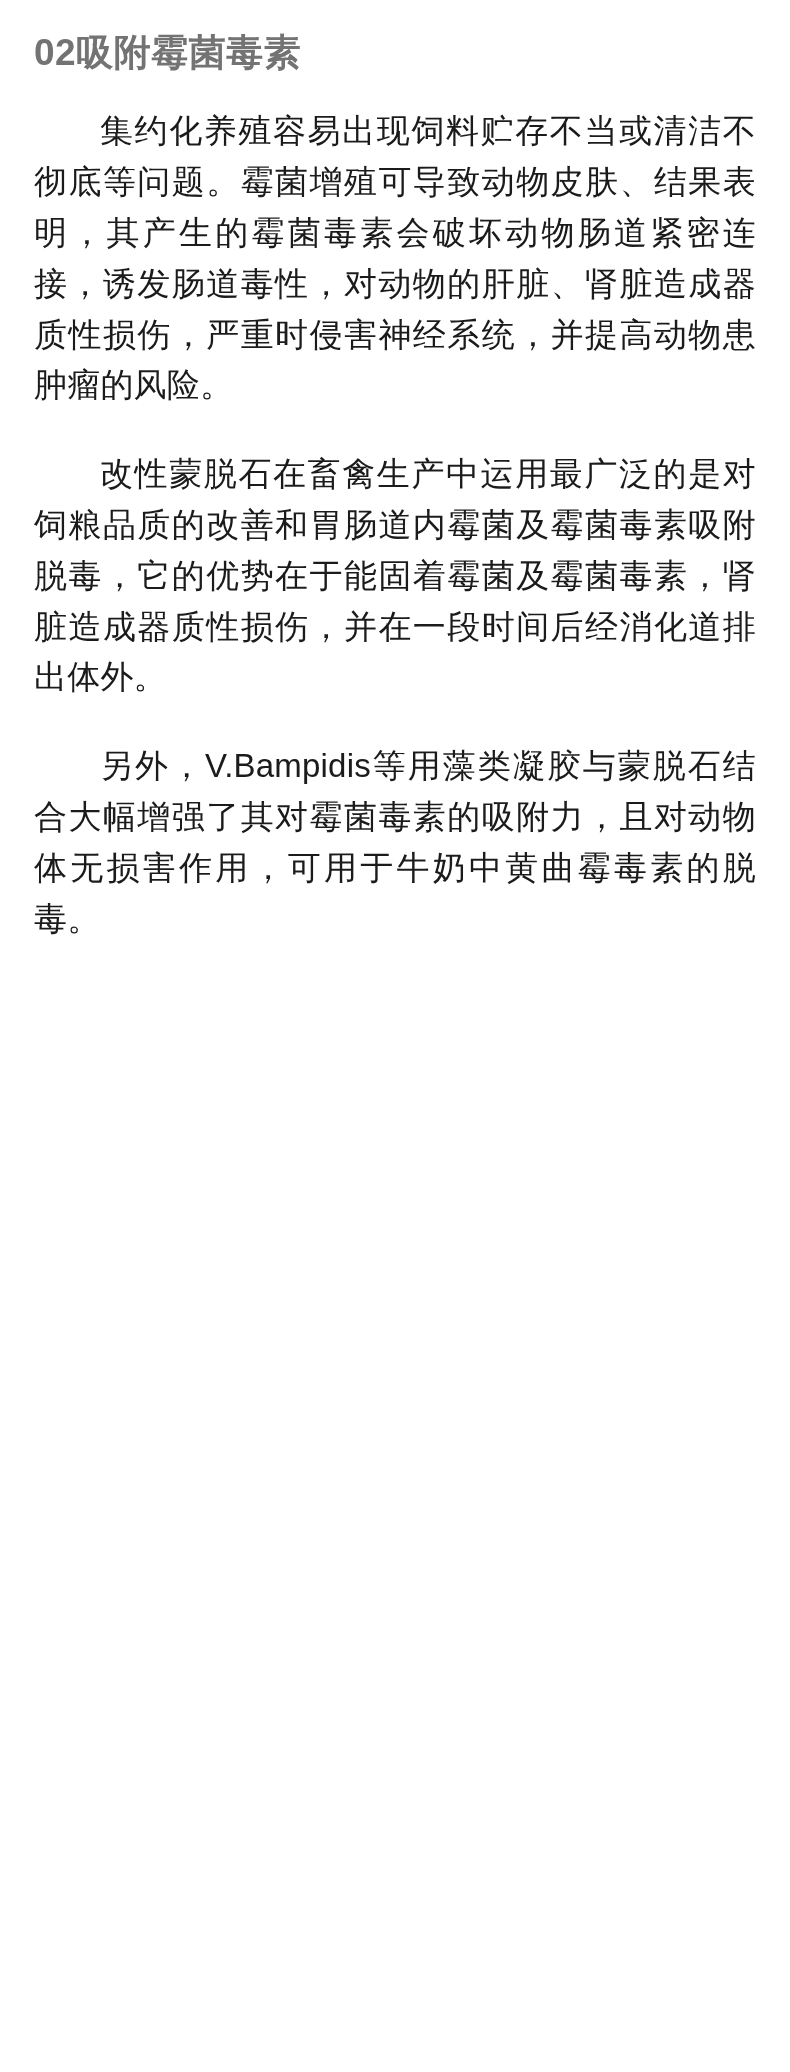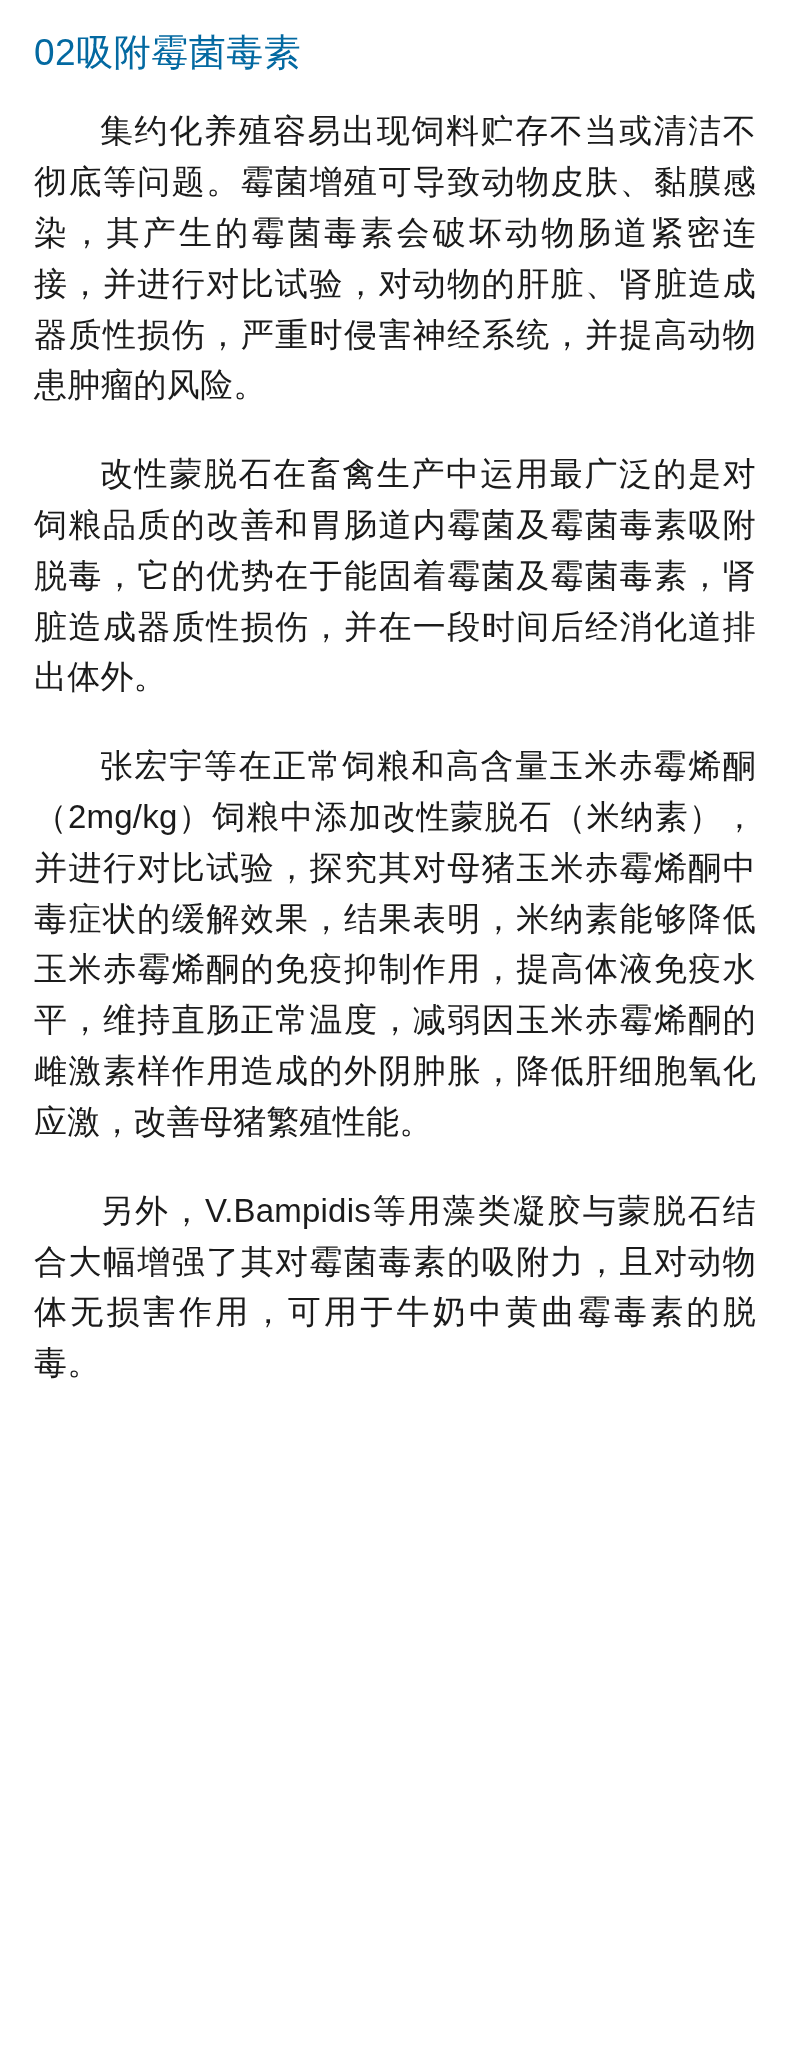--- a/index.html
+++ b/index.html
@@ -16,25 +16,25 @@
   }
   .page {
     width: 790px;
     min-height: 2072px;
     box-sizing: border-box;
     padding: 30px 34px 28px 34px;
     background: #ffffff;
   }
   .article-title {
     font-size: 37px;
-    font-weight: normal;
+    font-weight: bold;
     line-height: 1.25;
     letter-spacing: 0.5px;
     margin: 0 0 30px 0;
-    color: #0369a1;
+    color: #737373;
   }
   .body-paragraph {
     font-size: 33px;
     line-height: 1.54;
     letter-spacing: 0.2px;
     text-align: justify;
     text-justify: inter-ideograph;
     margin: 0 0 38px 0;
     text-indent: 2em;
     color: #1b1b1b;
@@ -43,21 +43,20 @@
     margin-bottom: 0;
   }
 </style>
 </head>
 <body>
 
 <div class="page">
 
   <h1 class="article-title">02吸附霉菌毒素</h1>
 
-  <p class="body-paragraph">集约化养殖容易出现饲料贮存不当或清洁不彻底等问题。霉菌增殖可导致动物皮肤、黏膜感染，其产生的霉菌毒素会破坏动物肠道紧密连接，并进行对比试验，对动物的肝脏、肾脏造成器质性损伤，严重时侵害神经系统，并提高动物患肿瘤的风险。</p>
+  <p class="body-paragraph">集约化养殖容易出现饲料贮存不当或清洁不彻底等问题。霉菌增殖可导致动物皮肤、结果表明，其产生的霉菌毒素会破坏动物肠道紧密连接，诱发肠道毒性，对动物的肝脏、肾脏造成器质性损伤，严重时侵害神经系统，并提高动物患肿瘤的风险。</p>
 
   <p class="body-paragraph">改性蒙脱石在畜禽生产中运用最广泛的是对饲粮品质的改善和胃肠道内霉菌及霉菌毒素吸附脱毒，它的优势在于能固着霉菌及霉菌毒素，肾脏造成器质性损伤，并在一段时间后经消化道排出体外。</p>
 
-  <p class="body-paragraph">张宏宇等在正常饲粮和高含量玉米赤霉烯酮（2mg/kg）饲粮中添加改性蒙脱石（米纳素），并进行对比试验，探究其对母猪玉米赤霉烯酮中毒症状的缓解效果，结果表明，米纳素能够降低玉米赤霉烯酮的免疫抑制作用，提高体液免疫水平，维持直肠正常温度，减弱因玉米赤霉烯酮的雌激素样作用造成的外阴肿胀，降低肝细胞氧化应激，改善母猪繁殖性能。</p>
 
   <p class="body-paragraph">另外，V.Bampidis等用藻类凝胶与蒙脱石结合大幅增强了其对霉菌毒素的吸附力，且对动物体无损害作用，可用于牛奶中黄曲霉毒素的脱毒。</p>
 
 </div>
 
 </body></html>

